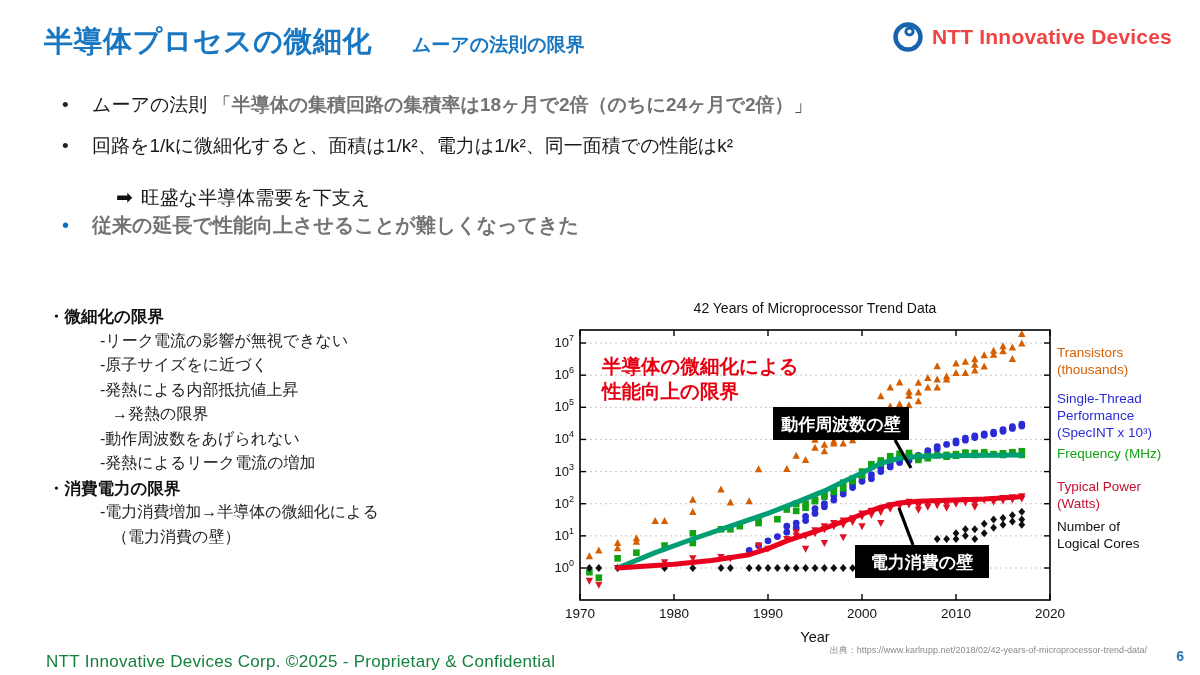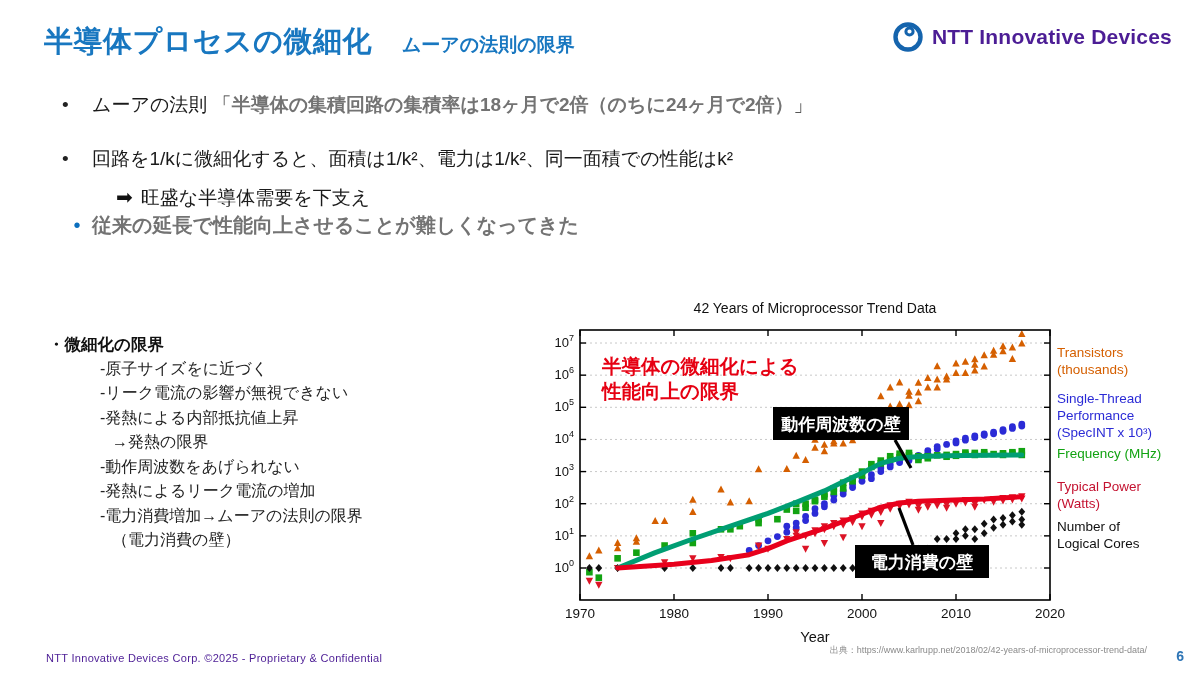--- a/index.html
+++ b/index.html
@@ -1,44 +1,44 @@
 <!DOCTYPE html>
 <html><head>
 <meta charset="utf-8">
 <style>
   html,body{margin:0;padding:0;}
   body{
     width:1200px;height:675px;position:relative;overflow:hidden;background:#ffffff;
     font-family:"Liberation Sans","DejaVu Sans",sans-serif;color:#1a1a1a;
   }
   
-  .title-row{position:absolute;left:44px;top:22px;display:flex;align-items:baseline;white-space:nowrap;}
+  .title-row{position:absolute;left:44px;top:22px;display:flex;align-items:baseline;white-space:nowrap;gap:40px;}
   .slide-title{font-size:29px;font-weight:800;color:#1877c0;letter-spacing:.5px;}
-  .slide-subtitle{font-size:19px;font-weight:800;color:#1877c0;margin-left:30px;}
+  .slide-subtitle{font-size:19px;font-weight:800;color:#1877c0;}
   .logo{position:absolute;right:28px;top:20px;display:flex;align-items:center;}
-  .logo-text{font-size:21px;font-weight:800;color:#4c1d95;margin-left:7px;letter-spacing:.2px;white-space:nowrap;}
+  .logo-text{font-size:21px;font-weight:800;color:#ef4444;margin-left:7px;letter-spacing:.2px;white-space:nowrap;}
   .logo-text .rest{font-weight:700;margin-left:6px;}
   
   .bullet{position:absolute;left:62px;font-size:19px;white-space:nowrap;}
   .bullet .dot{display:inline-block;width:30px;color:#222;}
   .b-blue{color:#737373;font-weight:800;}
   .arrow-line{position:absolute;left:116px;font-size:19px;white-space:nowrap;color:#1a1a1a;margin-top:13px;}
   .arrow-glyph{font-size:20px;margin-right:8px;color:#111;}
   .bullet.conclusion{font-size:20px;}
   .bullet.conclusion .dot{color:#0b6fbe;}
   
-  #limits{position:absolute;left:48px;top:332px;width:470px;font-size:16px;line-height:24.5px;}
+  #limits{position:absolute;left:48px;top:304px;width:470px;font-size:16px;line-height:24.5px;}
   .limit-title{font-weight:800;font-size:16.5px;color:#111;}
   .limit-item{padding-left:52px;color:#222;}
   .limit-item.indent2{padding-left:64px;}
   
   #chart-wrap{position:absolute;left:545px;top:295px;width:655px;height:378px;}
   svg{font-family:"Liberation Sans","DejaVu Sans",sans-serif;}
   
-  .footer-note{position:absolute;left:46px;top:652px;font-size:11px;color:#4c1d95;letter-spacing:.3px;}
+  .footer-note{position:absolute;left:46px;top:652px;font-size:17px;color:#15803d;letter-spacing:.3px;}
   .page-number{position:absolute;right:16px;top:648px;font-size:14px;color:#2e75b6;font-weight:700;}
 </style>
 </head>
 <body>
 
 <div class="title-row">
   <span class="slide-title">半導体プロセスの微細化</span>
   <span class="slide-subtitle">ムーアの法則の限界</span>
 </div>
 
@@ -48,39 +48,40 @@
       <circle cx="17" cy="17" r="12.5" fill="none" stroke="#1564ad" stroke-width="4.4"></circle>
       <circle cx="18.5" cy="11.5" r="3.6" fill="none" stroke="#1564ad" stroke-width="3"></circle>
     </svg>
   </span>
   <span class="logo-text"><span>NTT</span><span class="rest">Innovative Devices</span></span>
 </div>
 
 <div class="bullet" style="top:92px;">
   <span class="dot">•</span><span>ムーアの法則 「</span><span class="b-blue">半導体の集積回路の集積率は18ヶ月で2倍（のちに24ヶ月で2倍）</span><span>」</span>
 </div>
-<div class="bullet" style="top:146px;">
+<div class="bullet" style="top:133px;">
   <span class="dot">•</span><span>回路を1/kに微細化すると、面積は1/k²、電力は1/k²、同一面積での性能はk²</span>
 </div>
 <div class="arrow-line" style="top:172px;">
   <span class="arrow-glyph">➡</span><span>旺盛な半導体需要を下支え</span>
 </div>
-<div class="bullet conclusion" style="top:212px;text-align:center;">
+<div class="bullet conclusion" style="top:212px;">
   <span class="dot">•</span><span class="b-blue">従来の延長で性能向上させることが難しくなってきた</span>
 </div>
 
 <div id="limits">
     <div class="limit-title">・微細化の限界</div>
+    <div class="limit-item">-リーク電流の影響が無視できない</div>
     <div class="limit-item">-原子サイズをに近づく</div>
-    <div class="limit-item">-リーク電流の影響が無視できない</div>
     <div class="limit-item">-発熱による内部抵抗値上昇</div>
     <div class="limit-item indent2">→発熱の限界</div>
     <div class="limit-item">-動作周波数をあげられない</div>
     <div class="limit-item">-発熱によるリーク電流の増加</div>
-    <div class="limit-item">-電力消費増加→ムーアの法則の限界</div>
+    <div class="limit-title">・消費電力の限界</div>
+    <div class="limit-item">-電力消費増加→半導体の微細化による</div>
     <div class="limit-item indent2">（電力消費の壁）</div>
   </div>
 
 <div id="chart-wrap"><svg width="655" height="378" viewBox="0 0 655 378">
       <line x1="35" y1="273" x2="505" y2="273" stroke="#c8c8c8" stroke-width="1" stroke-dasharray="2 3"></line>
       <line x1="35" y1="273" x2="41" y2="273" stroke="#000" stroke-width="1.4"></line>
       <line x1="499" y1="273" x2="505" y2="273" stroke="#000" stroke-width="1.4"></line>
       <text x="29" y="277" text-anchor="end" font-size="13" fill="#111">10<tspan dy="-6" font-size="9">0</tspan></text>
       <line x1="35" y1="240.86" x2="505" y2="240.86" stroke="#c8c8c8" stroke-width="1" stroke-dasharray="2 3"></line>
       <line x1="35" y1="240.86" x2="41" y2="240.86" stroke="#000" stroke-width="1.4"></line>

